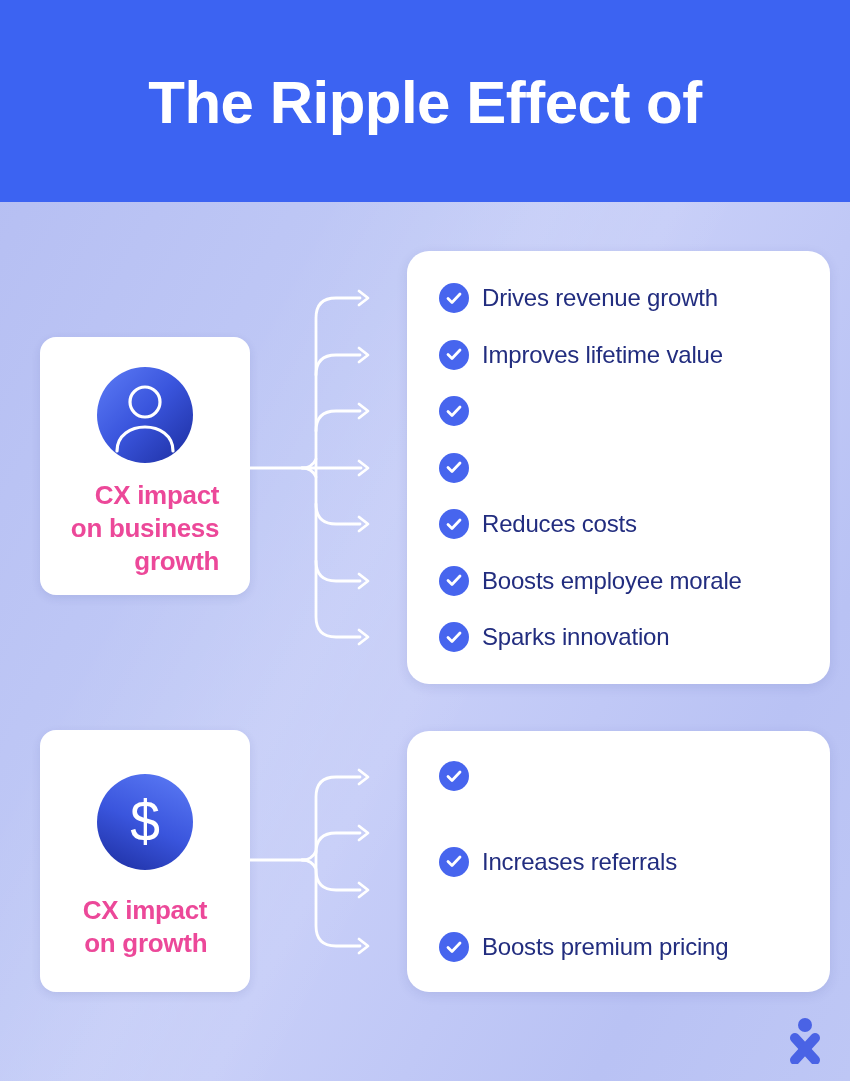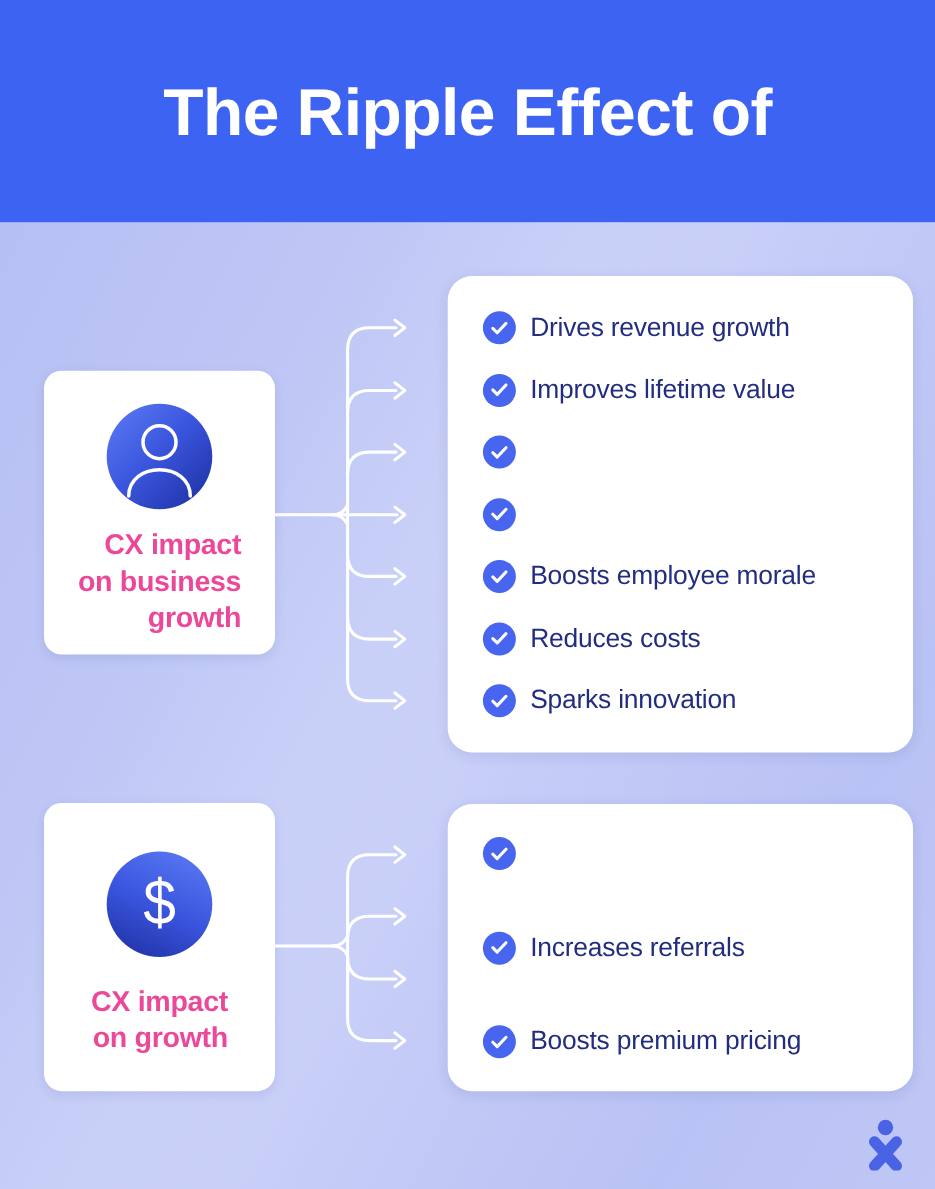--- a/index.html
+++ b/index.html
@@ -199,29 +199,29 @@
             <path d="M 2 6.5 L 6 10.5 L 14 2" fill="none" stroke="#ffffff" stroke-width="2.8" stroke-linecap="round" stroke-linejoin="round"></path>
           </svg>
       </span>
     </div>
     <div class="item">
       <span class="check">
         <svg width="16" height="13" viewBox="0 0 16 13">
             <path d="M 2 6.5 L 6 10.5 L 14 2" fill="none" stroke="#ffffff" stroke-width="2.8" stroke-linecap="round" stroke-linejoin="round"></path>
           </svg>
       </span>
+      <span class="item-text">Reduces costs</span>
+    </div>
+    <div class="item">
+      <span class="check">
+        <svg width="16" height="13" viewBox="0 0 16 13">
+            <path d="M 2 6.5 L 6 10.5 L 14 2" fill="none" stroke="#ffffff" stroke-width="2.8" stroke-linecap="round" stroke-linejoin="round"></path>
+          </svg>
+      </span>
       <span class="item-text">Boosts employee morale</span>
-    </div>
-    <div class="item">
-      <span class="check">
-        <svg width="16" height="13" viewBox="0 0 16 13">
-            <path d="M 2 6.5 L 6 10.5 L 14 2" fill="none" stroke="#ffffff" stroke-width="2.8" stroke-linecap="round" stroke-linejoin="round"></path>
-          </svg>
-      </span>
-      <span class="item-text">Reduces costs</span>
     </div>
     <div class="item">
       <span class="check">
         <svg width="16" height="13" viewBox="0 0 16 13">
             <path d="M 2 6.5 L 6 10.5 L 14 2" fill="none" stroke="#ffffff" stroke-width="2.8" stroke-linecap="round" stroke-linejoin="round"></path>
           </svg>
       </span>
       <span class="item-text">Sparks innovation</span>
     </div>
   </div>

